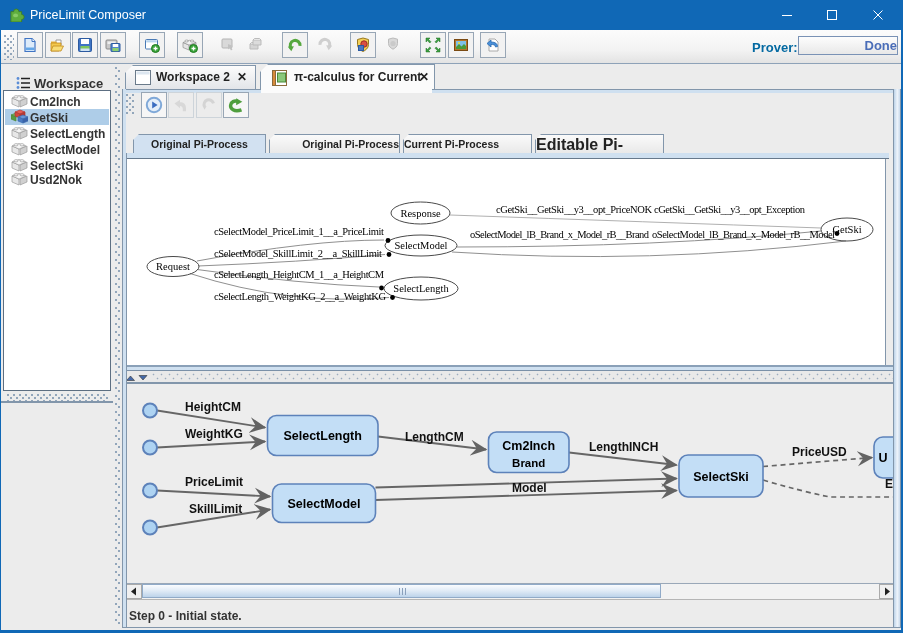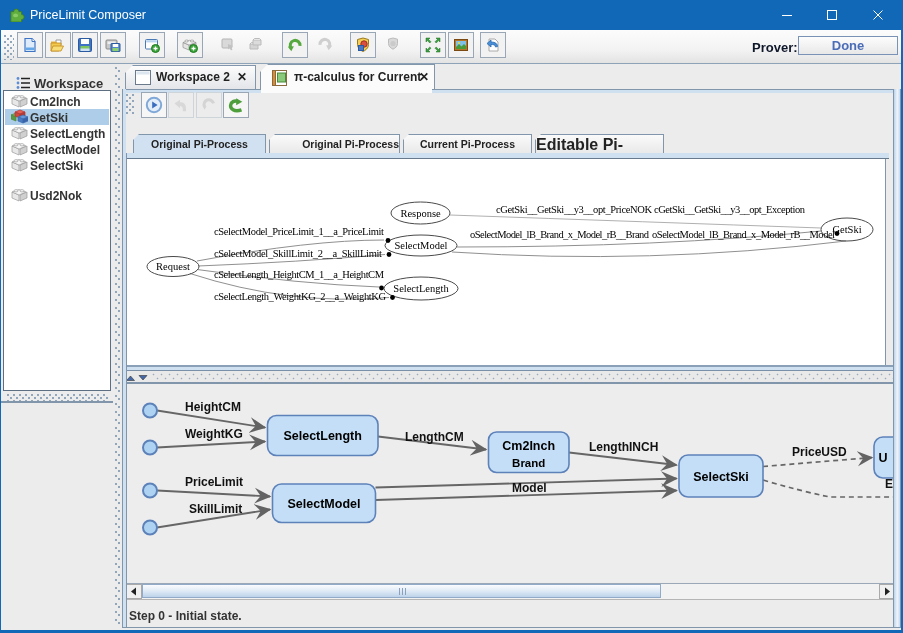--- a/index.html
+++ b/index.html
@@ -156,23 +156,23 @@
       <path d="M3 10l3-3 2.5 2.5L11 7l2 2v3H3z" fill="#4a9a3a"></path>
       <circle cx="6" cy="6" r="1" fill="#f8e020"></circle>
     </svg>
   </div>
 <div class="abs tbtn" style="left:480px">
     <svg width="16" height="16" viewBox="0 0 16 16">
       <path d="M4 2h6l3 3v9H4z" fill="#fff" stroke="#aaa"></path>
       <path d="M12.5 9.5c0-4-4.5-4.5-6.5-4.5V3L2 6.5 6 10V7.5c2.2 0 4.5.2 4.5 2.5z" fill="#4a90d9" stroke="#2a6ab0" stroke-width="0.8"></path>
     </svg>
   </div>
-<div class="abs" style="left:752px;top:40px;font-weight:bold;font-size:13px;color:#0f172a">Prover:</div>
+<div class="abs" style="left:752px;top:40px;font-weight:bold;font-size:13px;color:#0369a1">Prover:</div>
 <div class="abs" style="left:798px;top:36px;width:98px;height:17px;border:1px solid #7a92b5;
-  background:linear-gradient(#fdfdfd,#e8e8e8);text-align:center;line-height:17px;
+  background:linear-gradient(#fdfdfd,#e8e8e8);text-align:right;line-height:17px;
   font-weight:bold;font-size:13px;color:#4a6db8">Done</div>
 <div id="lpanel" class="abs"></div>
 <svg class="abs" style="left:16px;top:76px" width="15" height="14" viewBox="0 0 15 14">
   <g fill="#5b8dd6">
       <circle cx="2" cy="2.5" r="1.4"></circle>
       <circle cx="2" cy="7" r="1.4"></circle>
       <circle cx="2" cy="11.5" r="1.4"></circle>
     </g>
   <g stroke="#222" stroke-width="1.6">
       <path d="M5 2.5h9M5 7h9M5 11.5h9"></path>
@@ -236,21 +236,21 @@
         <g stroke="#999" stroke-width="0.7">
           <path d="M1 5l7 3v6l-7-3z" fill="#e8e8e8"></path>
           <path d="M16 5l-7 3v6l7-3z" fill="#d0d0d0"></path>
           <path d="M1 5l7-2.5L15 5 8 8z" fill="#f5f5f5"></path>
           <ellipse cx="5" cy="3.8" rx="2" ry="1.1" fill="#fff"></ellipse>
           <ellipse cx="11" cy="3.8" rx="2" ry="1.1" fill="#fff"></ellipse>
         </g>
       </svg>
       <span class="txt">SelectSki</span>
     </div>
-  <div class="abs lrow" style="top:96px">
+  <div class="abs lrow" style="top:80px">
       <svg width="17" height="15" viewBox="0 0 17 15">
         <g stroke="#999" stroke-width="0.7">
           <path d="M1 5l7 3v6l-7-3z" fill="#e8e8e8"></path>
           <path d="M16 5l-7 3v6l7-3z" fill="#d0d0d0"></path>
           <path d="M1 5l7-2.5L15 5 8 8z" fill="#f5f5f5"></path>
           <ellipse cx="5" cy="3.8" rx="2" ry="1.1" fill="#fff"></ellipse>
           <ellipse cx="11" cy="3.8" rx="2" ry="1.1" fill="#fff"></ellipse>
         </g>
       </svg>
       <span class="txt">Usd2Nok</span>
@@ -302,21 +302,21 @@
 </div>
 <div class="abs" style="left:223px;top:92px;width:24px;height:24px;border:1px solid #98a6b5;background:#f6f6f6">
   <svg style="position:absolute;left:3px;top:3px" width="18" height="18" viewBox="0 0 18 18">
       <path d="M14.5,13.8 C7,16.5 3.2,12.5 3.6,9.2 C4,5.8 7.5,4.4 10.5,5.3" fill="none" stroke="#4f9e3e" stroke-width="3.4"></path>
       <path d="M9.2,2.2 L15.3,5.8 L9.2,9.2 z" fill="#4f9e3e"></path>
     </svg>
 </div>
 
 <div class="abs tab cut" style="left:133px;top:134px;width:131px;height:20px;background:#d2e1f1;border-bottom:none;font-size:10.5px;line-height:19px;text-align:center">Original Pi-Process</div>
 <div class="abs tab cut" style="left:269px;top:134px;width:129px;height:19px;background:linear-gradient(#fafafa,#e8e8e8);font-size:10.5px;line-height:19px;text-align:right">Original Pi-Process</div>
-<div class="abs tab cut" style="left:403px;top:134px;width:127px;height:19px;background:linear-gradient(#fafafa,#e8e8e8);font-size:10.5px;line-height:19px;text-align:center">Current Pi-Process</div>
+<div class="abs tab cut" style="left:403px;top:134px;width:127px;height:19px;background:linear-gradient(#fafafa,#e8e8e8);font-size:10.5px;line-height:19px;text-align:left">Current Pi-Process</div>
 <div class="abs tab cut" style="left:535px;top:134px;width:127px;height:19px;background:linear-gradient(#fafafa,#e8e8e8);font-size:16px;line-height:19px;text-align:left">Editable Pi-Process</div>
 <div class="abs" style="left:127px;top:153px;width:762px;height:5px;background:#cfe0f0;border-bottom:1px solid #67798c"></div>
 
 <div class="abs" style="left:127px;top:159px;width:758px;height:206px;background:#fff;border-right:1px solid #8296ab" id="graphbox">
 <svg width="758" height="206" viewBox="0 0 758 206" style="position:absolute;left:0;top:0">
   <g transform="translate(-127,-159)" font-family="Liberation Serif,serif" font-size="10.5px">
     <g fill="none" stroke="#909090" stroke-width="1">
       <path d="M197,261 Q310,240 384,240"></path>
       <path d="M198,266 Q300,262 385,254.5"></path>
       <path d="M197,269.5 Q300,284 379,287"></path>

